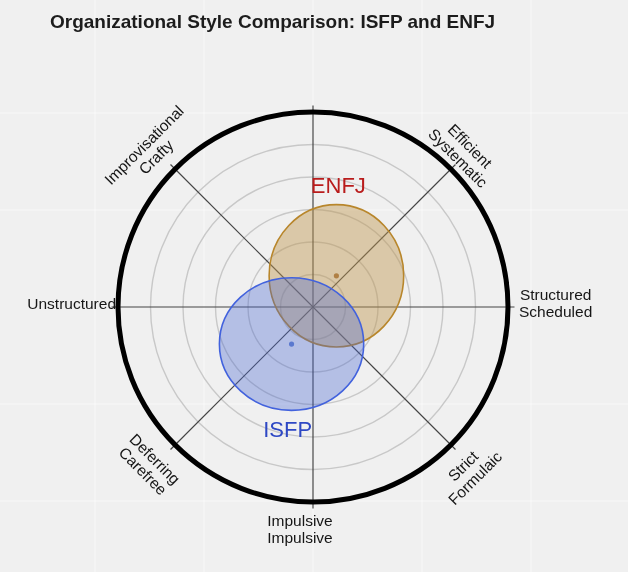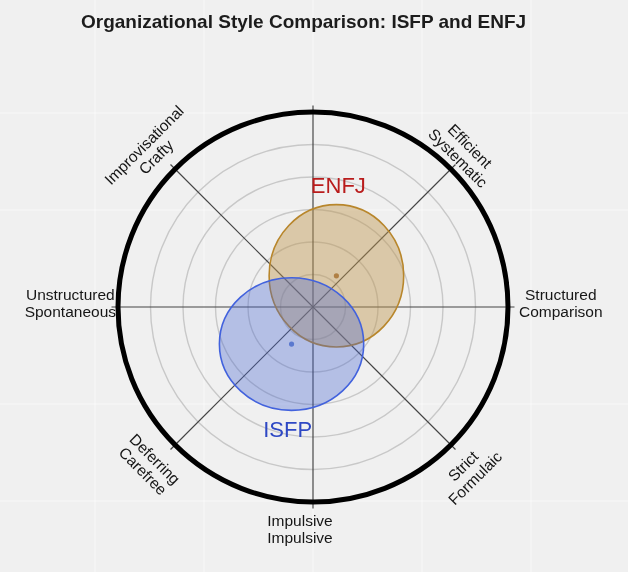--- a/index.html
+++ b/index.html
@@ -9,21 +9,20 @@
     font-family:"Liberation Sans", sans-serif;
     position:relative;
     overflow:hidden;
   }
   .stage { position:absolute; left:0; top:0; width:628px; height:572px; }
   #chart-svg { position:absolute; left:0; top:0; }
   .title {
     position:absolute; left:50px; top:11px;
     font-size:19px; font-weight:bold; color:#1c1c1c;
     white-space:nowrap;
-    margin-left:31px;
   }
   .subtitle {
     position:absolute; left:50px; top:37px;
     font-size:14px; color:#2b2b2b;
     white-space:nowrap;
   }
   .axis-label {
     position:absolute;
     font-size:15.5px; color:#161616;
     line-height:17px; white-space:nowrap;
@@ -76,37 +75,36 @@
     </svg>
 
   <div class="title">Organizational Style Comparison: ISFP and ENFJ</div>
 
   <div class="axis-label ax-top-right">
     <span class="ln">Efficient</span>
     <span class="ln">Systematic</span>
   </div>
   <div class="axis-label ax-right">
     <span class="ln">Structured</span>
-    <span class="ln">Comparison</span>
+    <span class="ln">Scheduled</span>
   </div>
   <div class="axis-label ax-bottom-right">
     <span class="ln">Strict</span>
     <span class="ln">Formulaic</span>
   </div>
   <div class="axis-label ax-bottom">
     <span class="ln">Impulsive</span>
     <span class="ln">Impulsive</span>
   </div>
   <div class="axis-label ax-bottom-left">
     <span class="ln">Deferring</span>
     <span class="ln">Carefree</span>
   </div>
   <div class="axis-label ax-left">
     <span class="ln">Unstructured</span>
-    <span class="ln">Spontaneous</span>
   </div>
   <div class="axis-label ax-top-left">
     <span class="ln">Improvisational</span>
     <span class="ln">Crafty</span>
   </div>
 
   <div class="series-label" id="series-label-0" style="left: 338.35px; top: 186.1px; color: #b91c1c;">ENFJ</div>
   <div class="series-label" id="series-label-1" style="left: 287.65px; top: 429.85px; color: rgb(46, 72, 196); text-align: right;">ISFP</div>
 
 </div>

